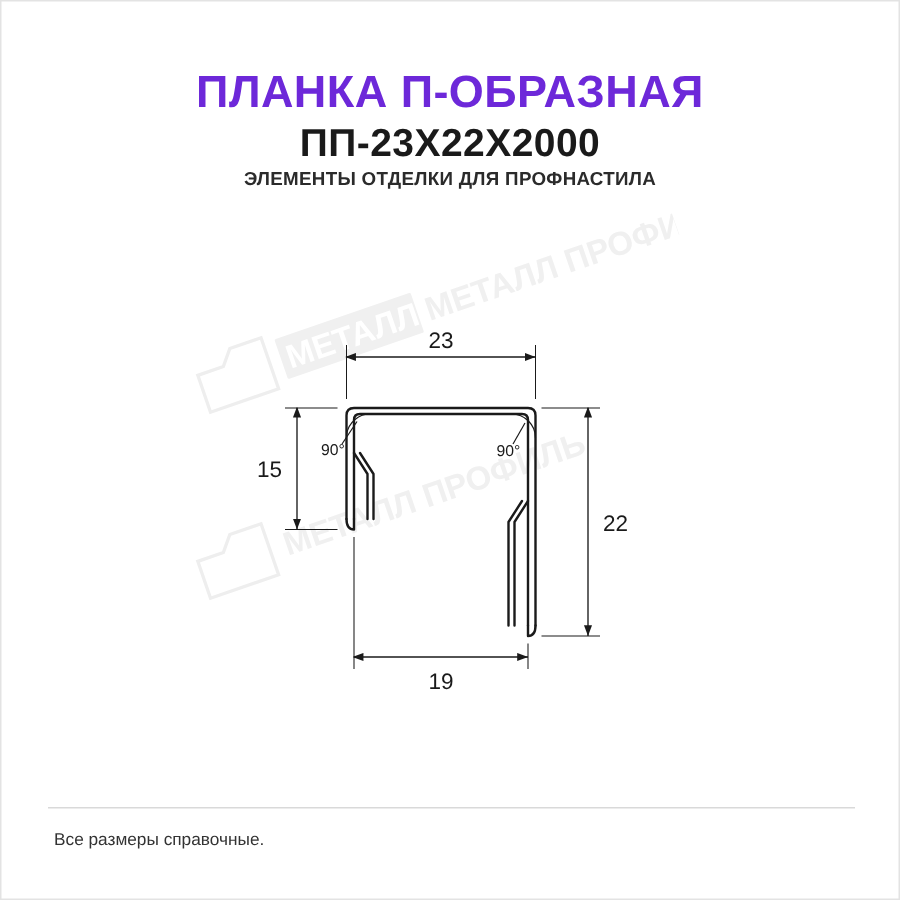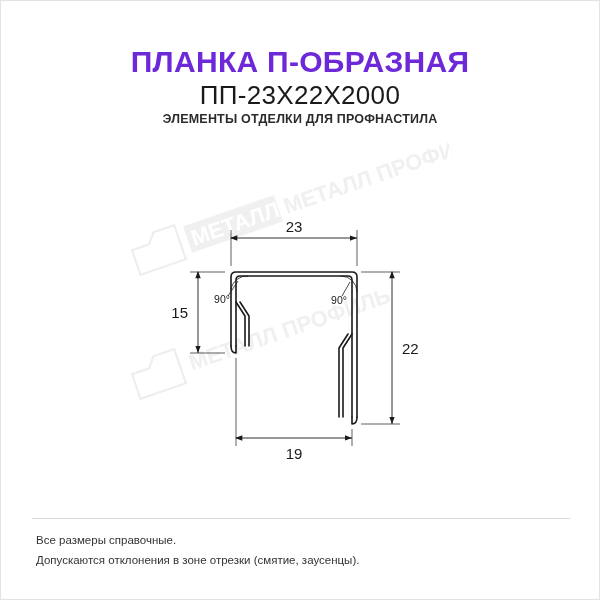--- a/index.html
+++ b/index.html
@@ -34,21 +34,21 @@
   .title-1 {
     font-size: 30px;
     font-weight: bold;
     color: #6d28d9;
     letter-spacing: 0.3px;
     line-height: 32px;
     white-space: nowrap;
   }
   .title-2 {
     font-size: 26px;
-    font-weight: normal;
+    font-weight: bold;
     color: #1a1a1a;
     letter-spacing: 0.3px;
     line-height: 34px;
     white-space: nowrap;
   }
   .subtitle {
     font-size: 12.5px;
     font-weight: bold;
     color: #2b2b2b;
     letter-spacing: 0.2px;
@@ -205,16 +205,15 @@
         <text x="294" y="309" font-size="15" text-anchor="middle">19</text>
         <text x="222" y="153" font-size="10.5" text-anchor="middle">90°</text>
         <text x="339" y="154" font-size="10.5" text-anchor="middle">90°</text>
       </g>
     </svg>
   </div>
 
   <div class="footer">
     <div class="rule"></div>
     <p>Все размеры справочные.</p>
-    <p>Допускаются отклонения в зоне отрезки (смятие, заусенцы).</p>
   </div>
 
 </div>
 
 </body></html>

